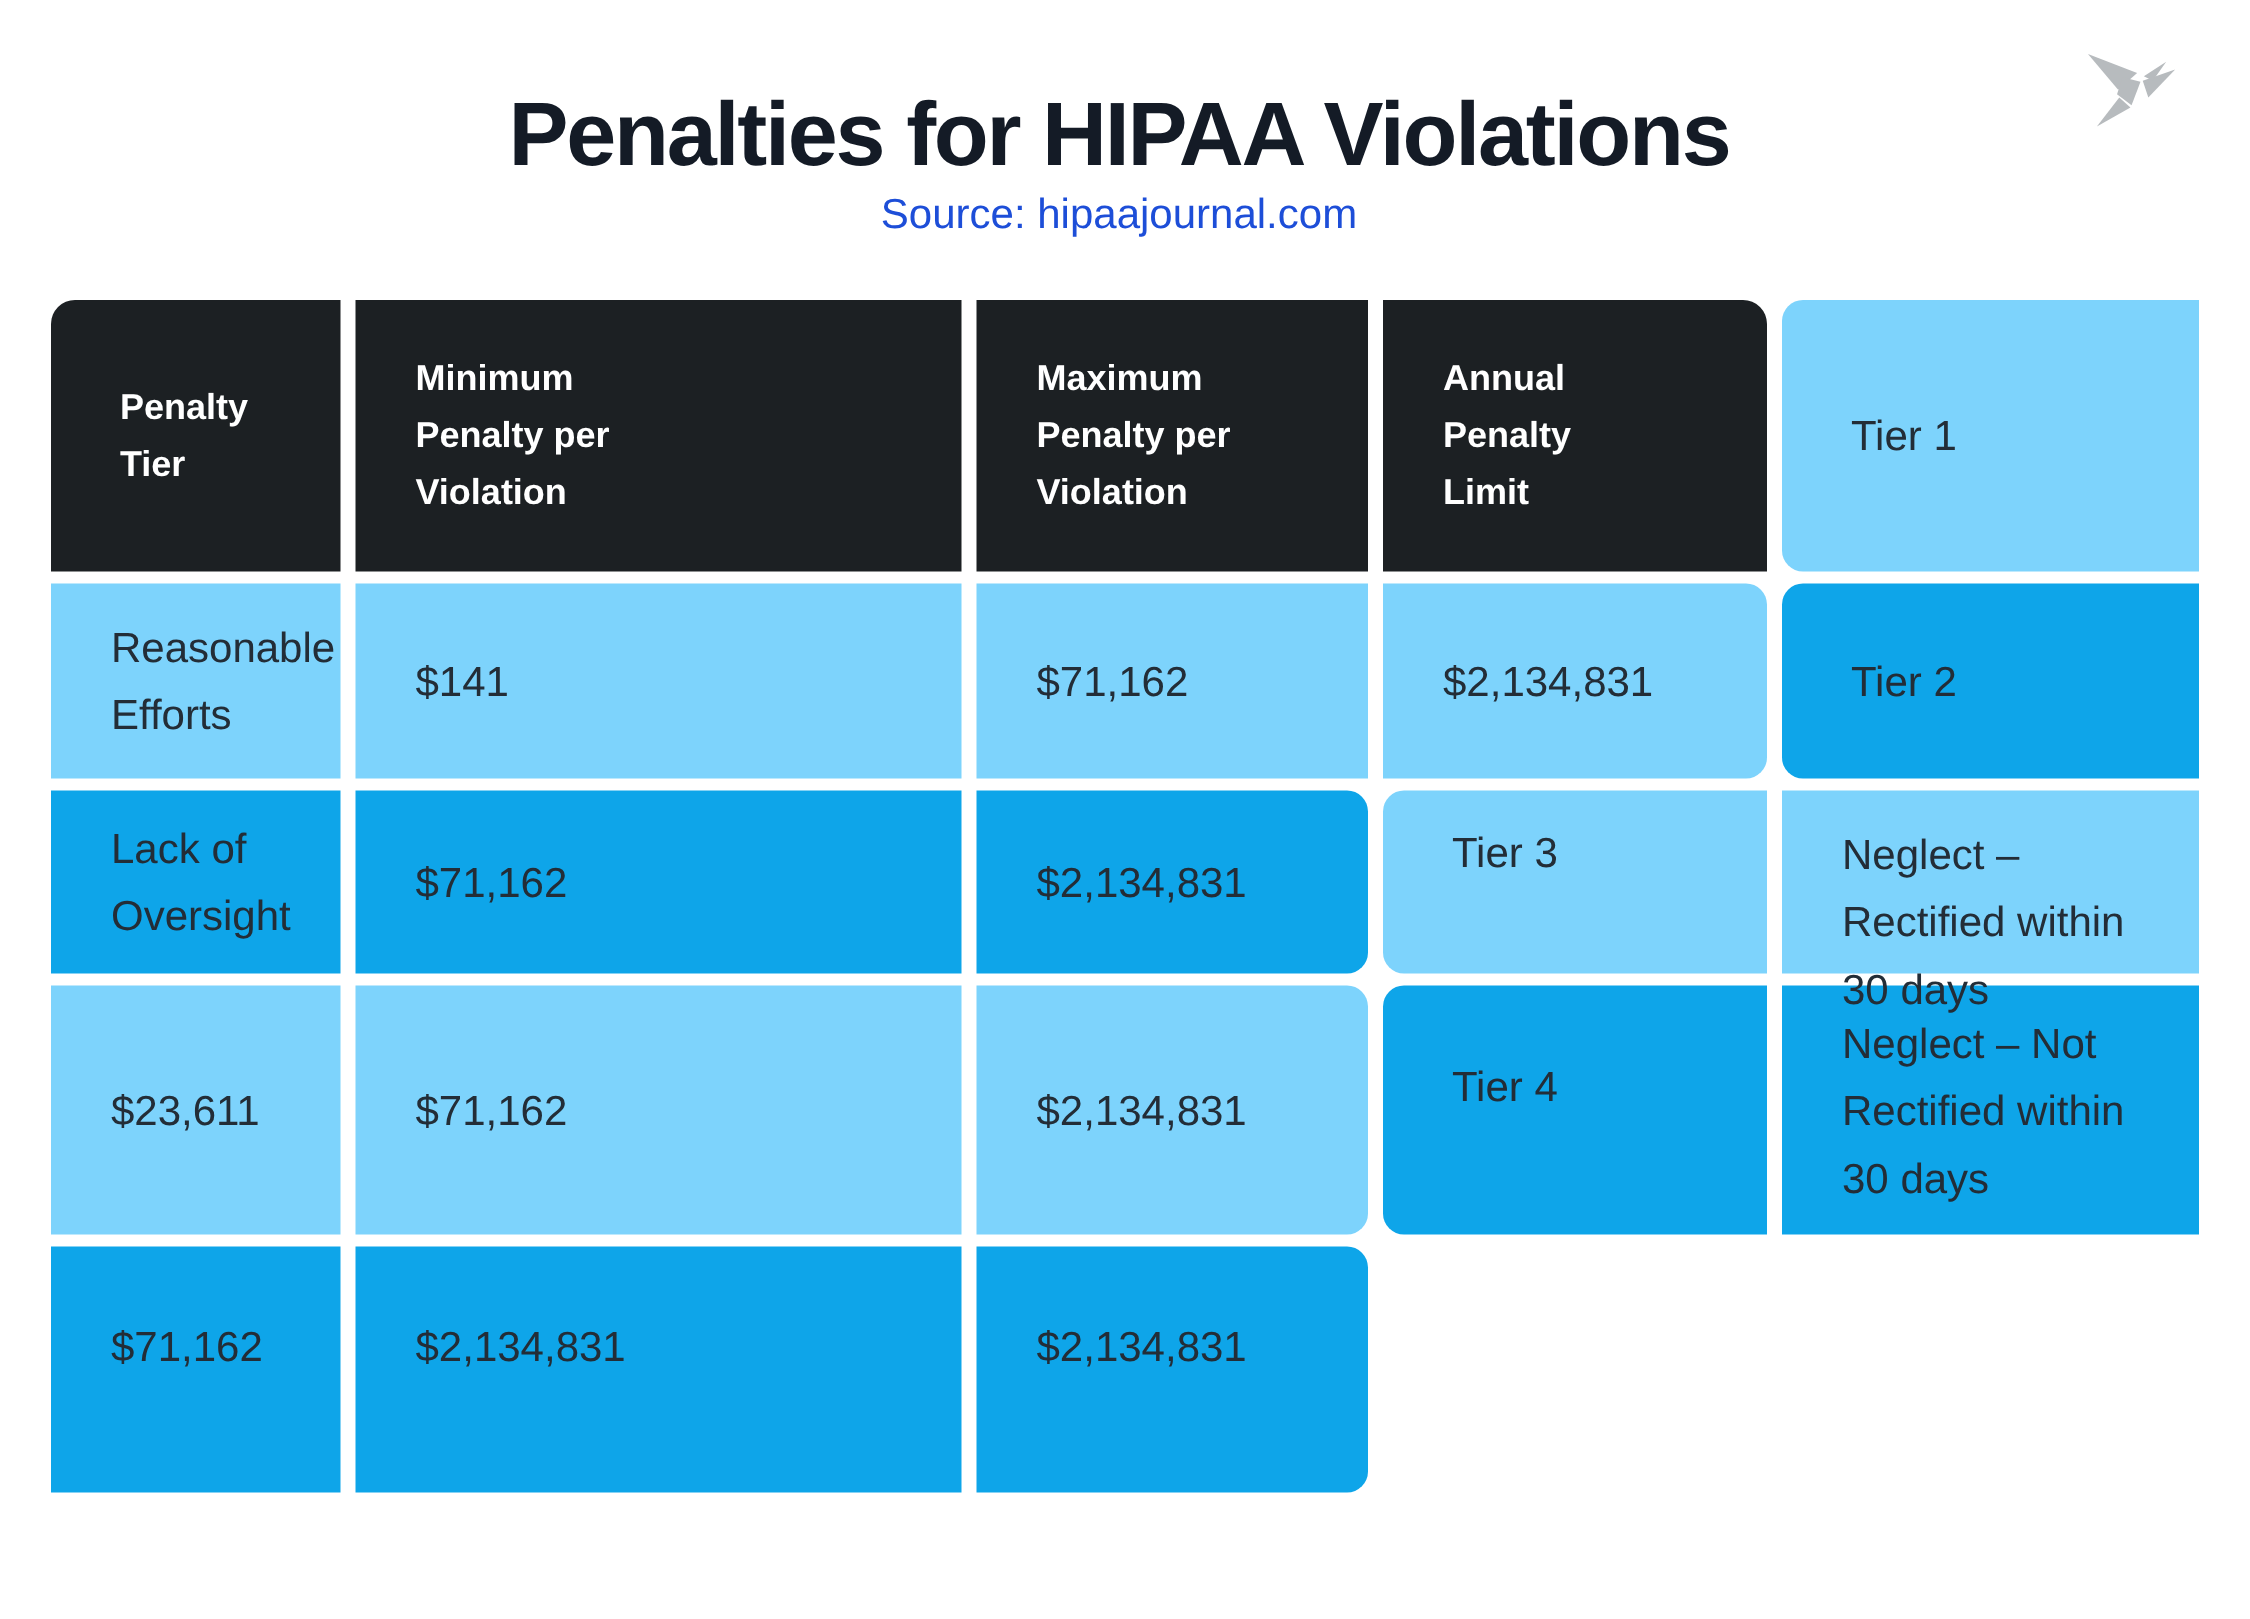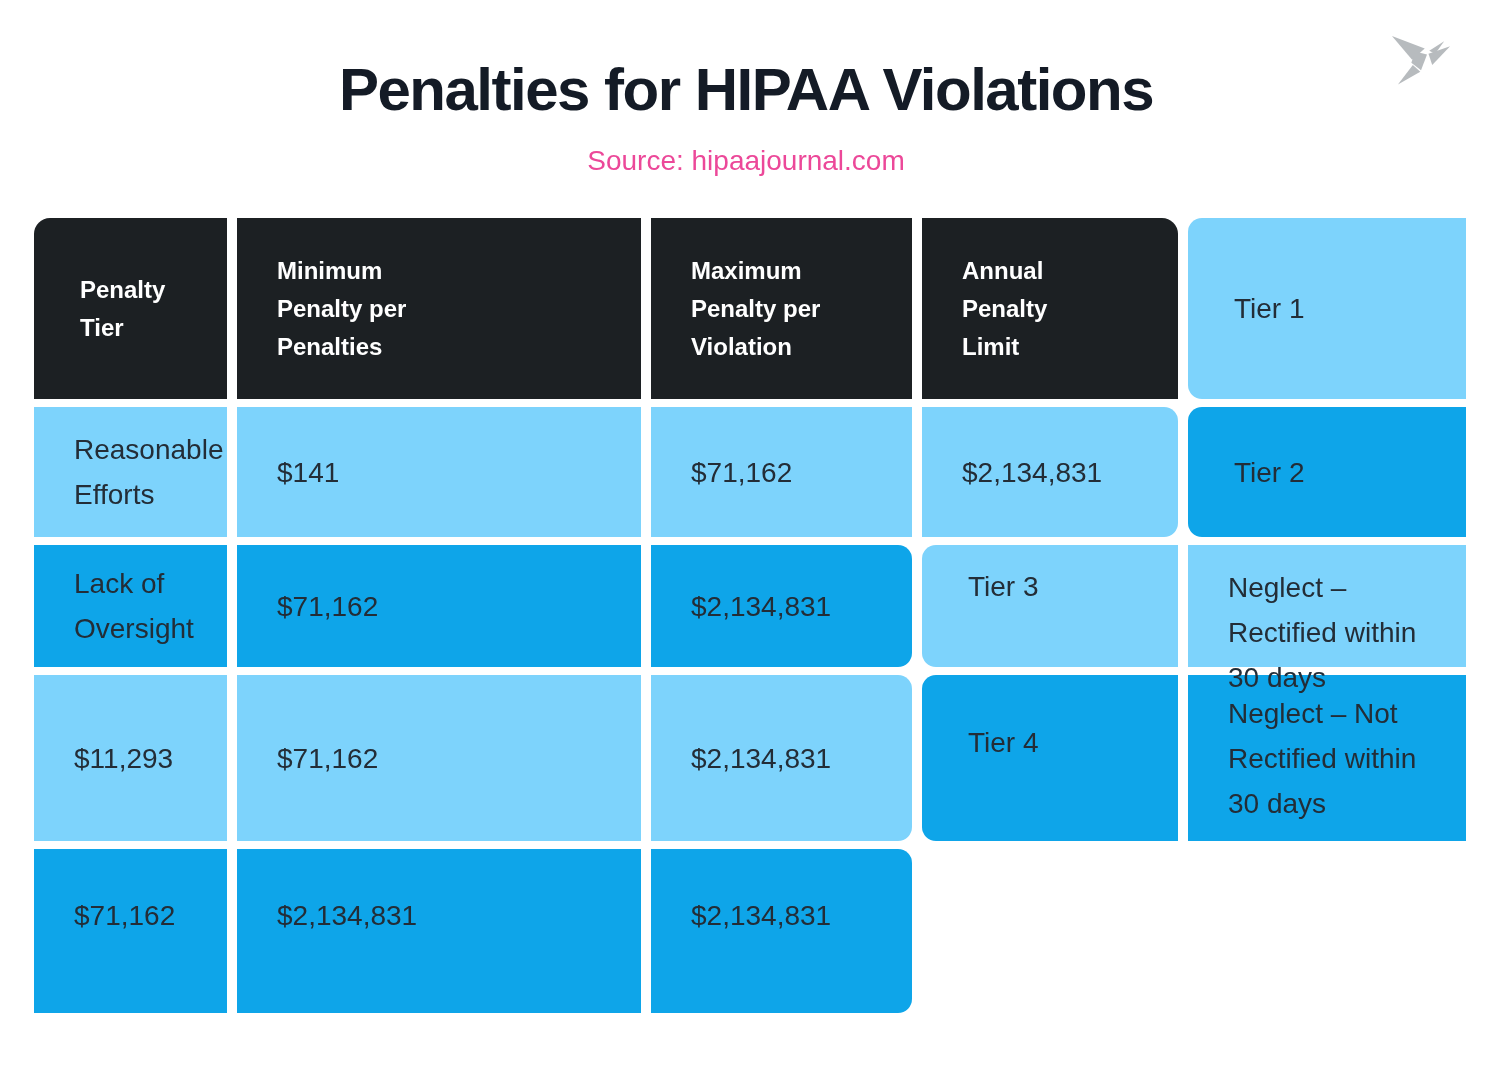--- a/index.html
+++ b/index.html
@@ -28,25 +28,24 @@
     padding-top: 56px;
     text-align: center;
     font-size: 60px;
     font-weight: 800;
     letter-spacing: -1.5px;
     line-height: 68px;
     color: #141b26;
     font-family: "Liberation Sans", "DejaVu Sans", sans-serif;
   }
   .source {
-    margin-top: 18px;
     text-align: center;
     font-size: 28px;
     font-weight: 400;
-    color: #ec4899;
+    color: #1d4ed8;
     line-height: 38px;
   }
 
   
   .table {
     margin: 38px 34px 0 34px;
     display: grid;
     grid-template-columns: 193px 404px 261px 256px 278px;
     grid-template-rows: 181px 130px 122px 166px 164px;
     gap: 8px 10px;
@@ -109,21 +108,21 @@
 
   <h1 class="title">Penalties for HIPAA Violations</h1>
   <div class="source">Source: hipaajournal.com</div>
 
   <div class="table">
 
     <div class="cell hdr c1">
       <span class="txt">Penalty Tier</span>
     </div>
     <div class="cell hdr c3">
-      <span class="txt">Minimum Penalty per Penalties</span>
+      <span class="txt">Minimum Penalty per Violation</span>
     </div>
     <div class="cell hdr c4">
       <span class="txt">Maximum Penalty per Violation</span>
     </div>
     <div class="cell hdr c5">
       <span class="txt">Annual Penalty Limit</span>
     </div>
 
     <div class="cell row light c1">
       <span class="txt">Tier 1</span>
@@ -154,21 +153,21 @@
       <span class="txt">$2,134,831</span>
     </div>
 
     <div class="cell row light c1 up20">
       <span class="txt">Tier 3</span>
     </div>
     <div class="cell row light c2 down26">
       <span class="txt">Neglect – Rectified within 30 days</span>
     </div>
     <div class="cell row light c3">
-      <span class="txt">$11,293</span>
+      <span class="txt">$23,611</span>
     </div>
     <div class="cell row light c4">
       <span class="txt">$71,162</span>
     </div>
     <div class="cell row light c5">
       <span class="txt">$2,134,831</span>
     </div>
 
     <div class="cell row teal c1 up16">
       <span class="txt">Tier 4</span>

